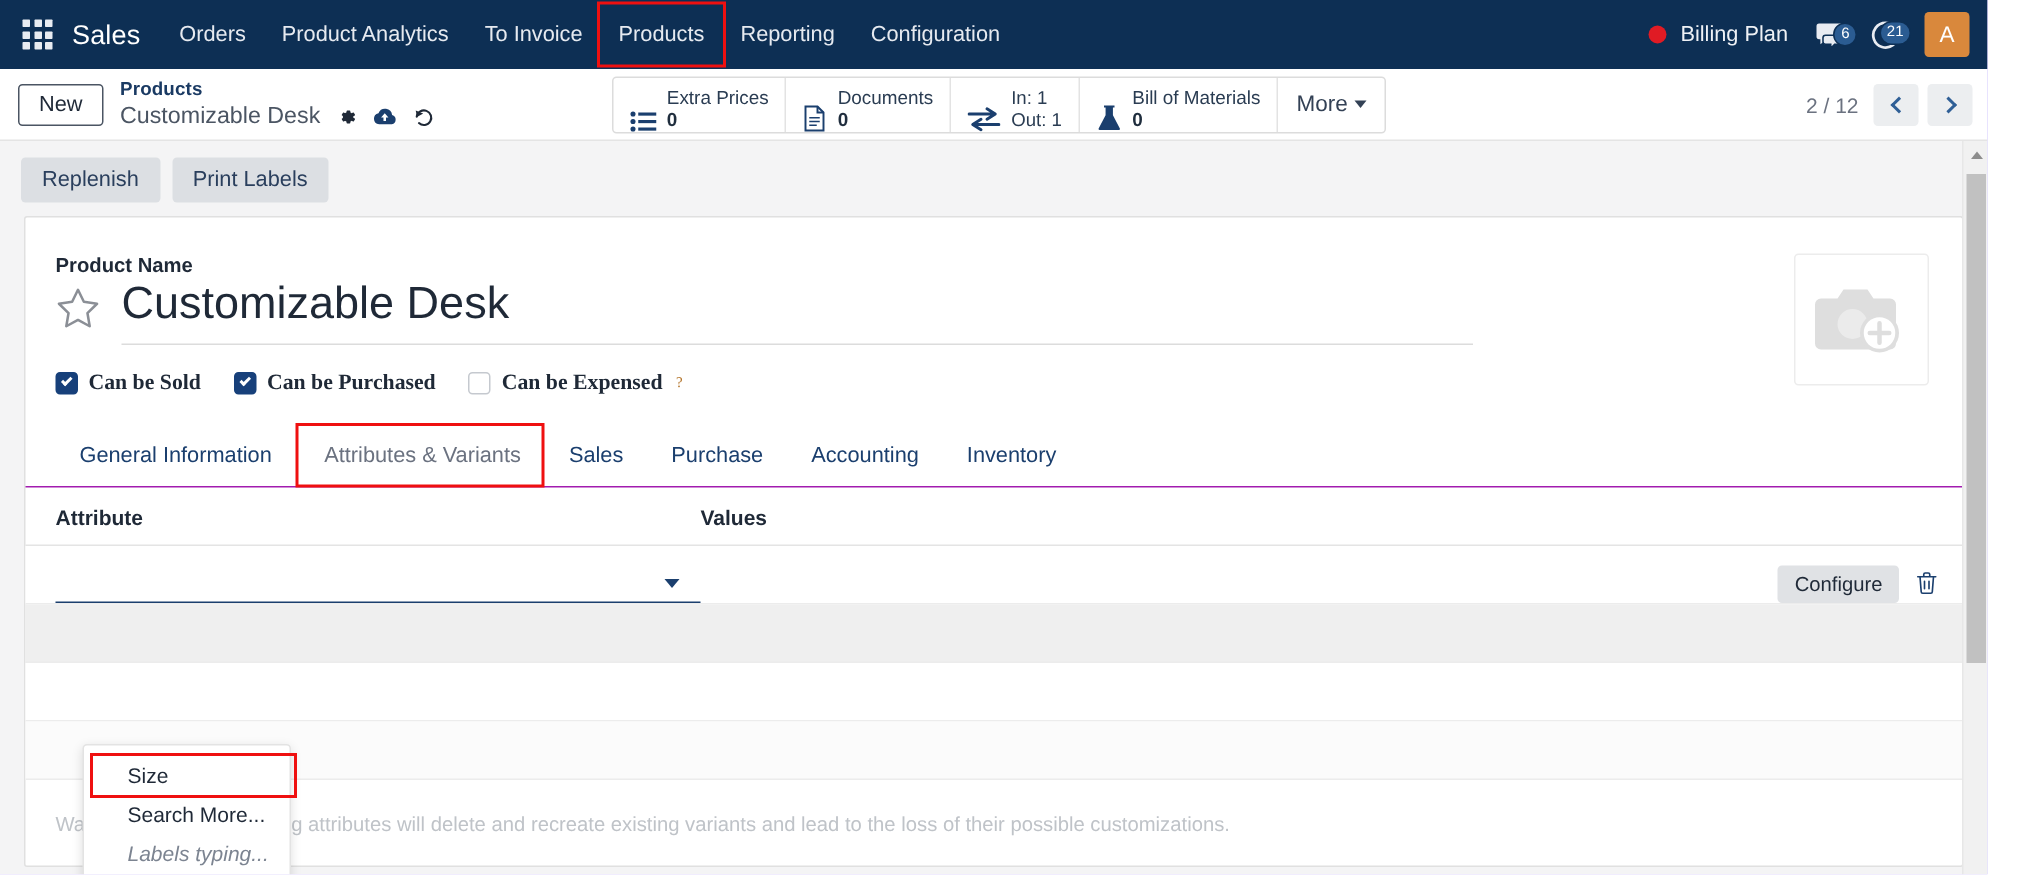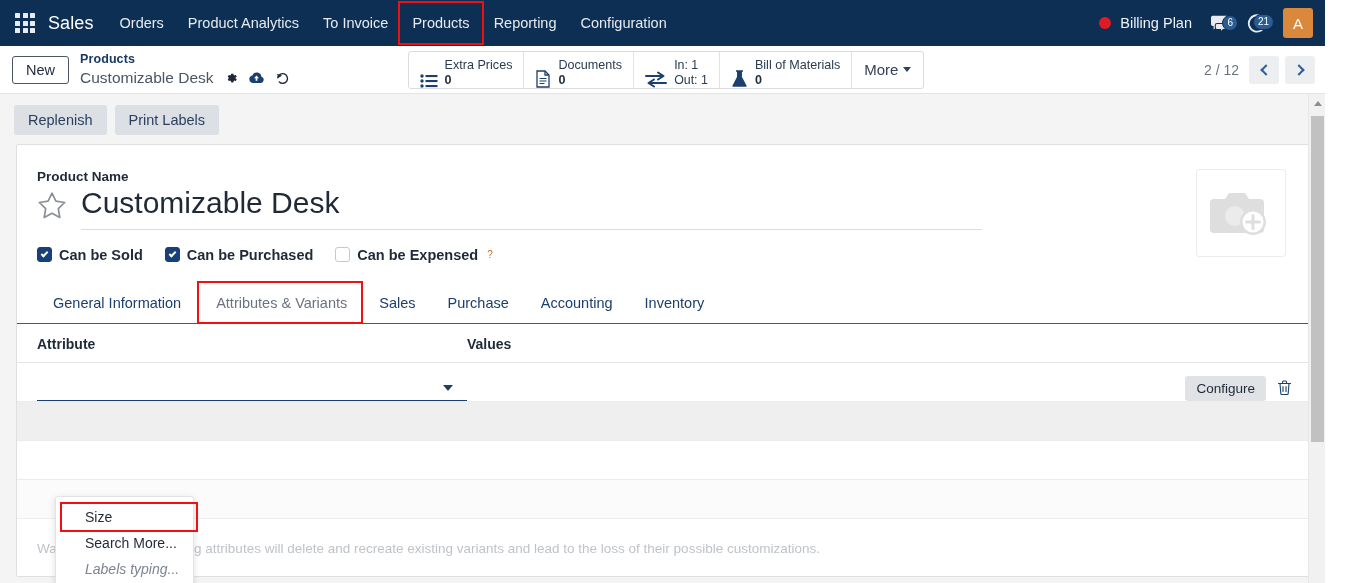--- a/index.html
+++ b/index.html
@@ -147,21 +147,21 @@
 
   .field-label { font-size: 13.5px; font-weight: bold; color: #1f2937; margin-bottom: 2px; }
   .title-row { display: flex; align-items: center; gap: 14px; max-width: 945px; }
   .star-icon { flex: none; cursor: pointer; }
   .title-input {
     flex: 1; font-size: 30px; color: #1f2937;
     border: none; border-bottom: 1px solid #dcdcdc;
     padding: 0 0 8px 0; outline: none; background: transparent;
     font-family: inherit; line-height: 1.15;
   }
-  .checkbox-row { display: flex; gap: 22px; margin-top: 17px; }
+  .checkbox-row { display: flex; gap: 22px; margin-top: 17px; font-family: Liberation Serif, serif; }
   .cb-item { display: flex; align-items: center; gap: 7px; cursor: pointer; }
   .cb {
     width: 15px; height: 15px; border-radius: 3px; flex: none;
     display: flex; align-items: center; justify-content: center;
   }
   .cb.checked { background: #17407a; border: 1px solid #17407a; }
   .cb.unchecked { background: #fff; border: 1px solid #c5c9cf; }
   .cb-check { width: 7px; height: 4px; border-left: 2px solid #fff; border-bottom: 2px solid #fff; transform: rotate(-45deg) translate(1px,-1px); }
   .cb-label { font-size: 14.5px; color: #1f2937; font-weight: bold; }
   .help-q { font-size: 10px; color: #b4752b; vertical-align: super; margin-left: 2px; cursor: pointer; }

